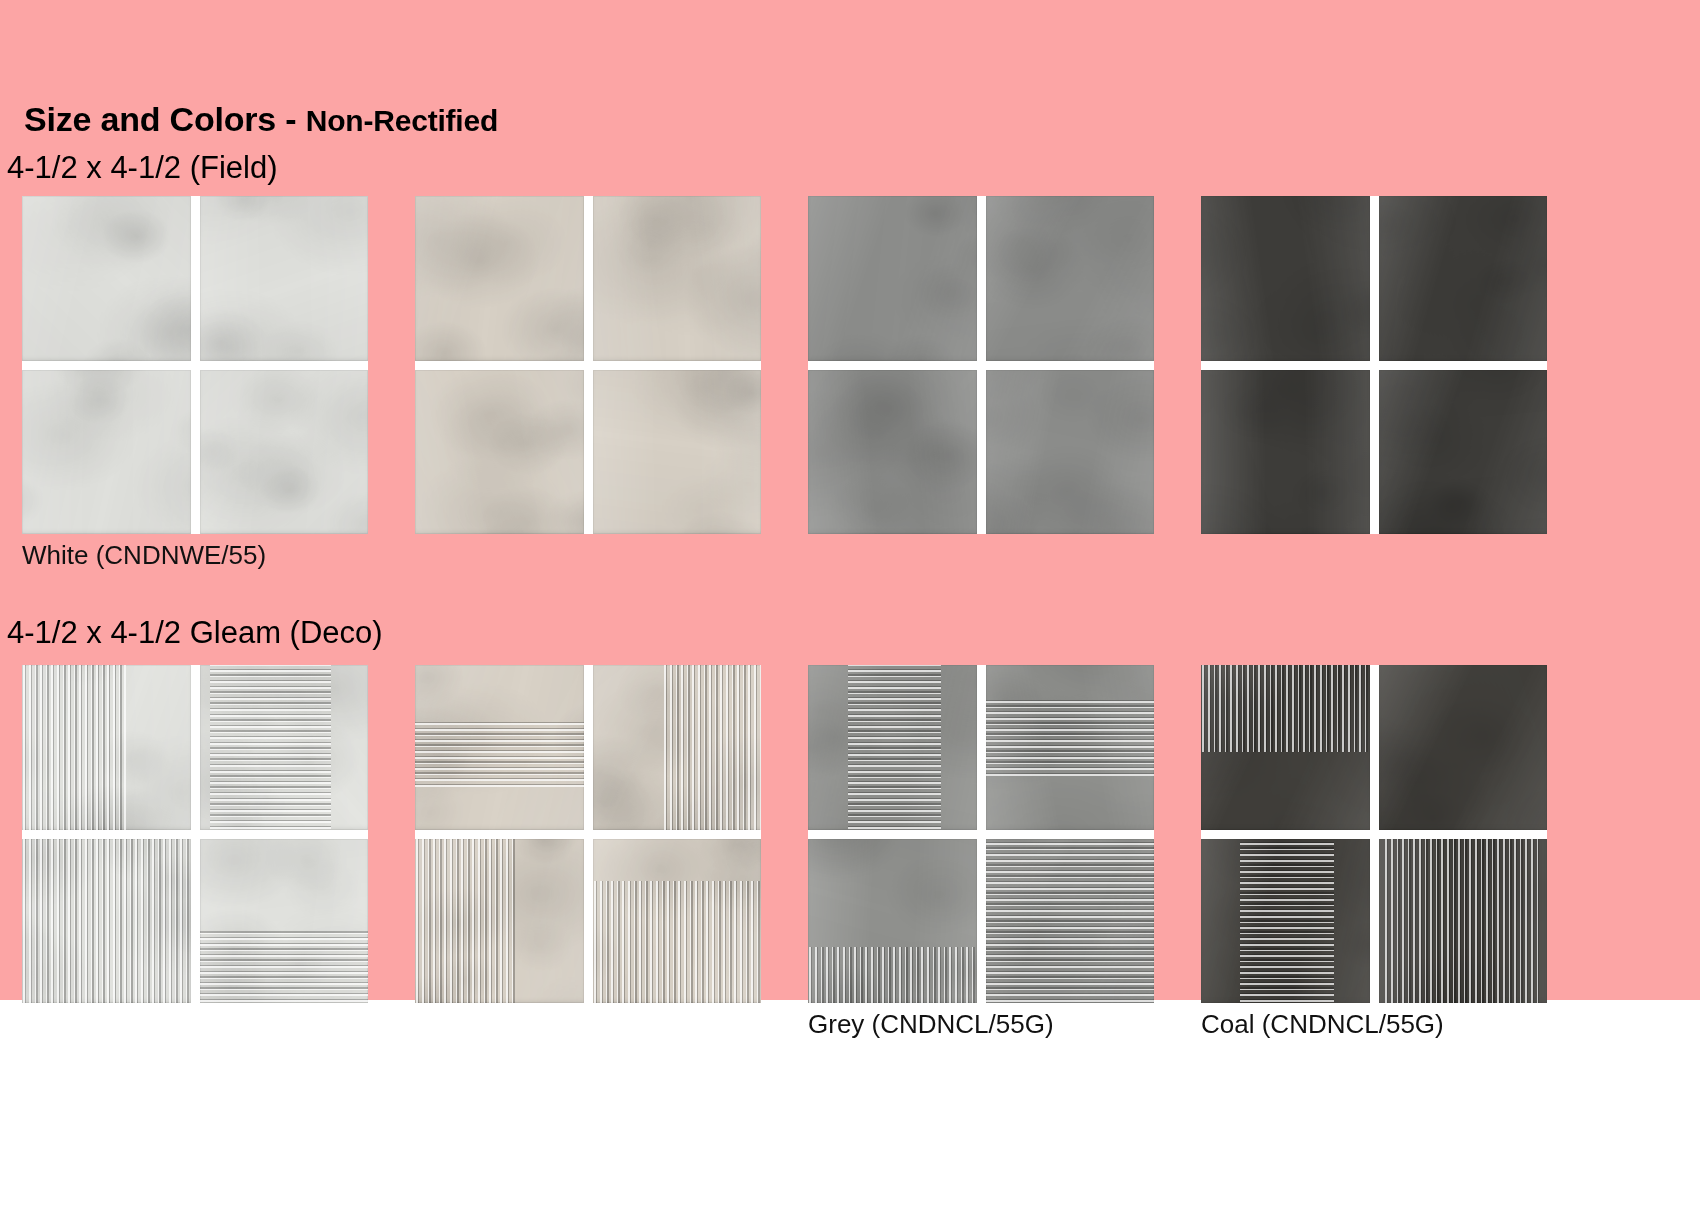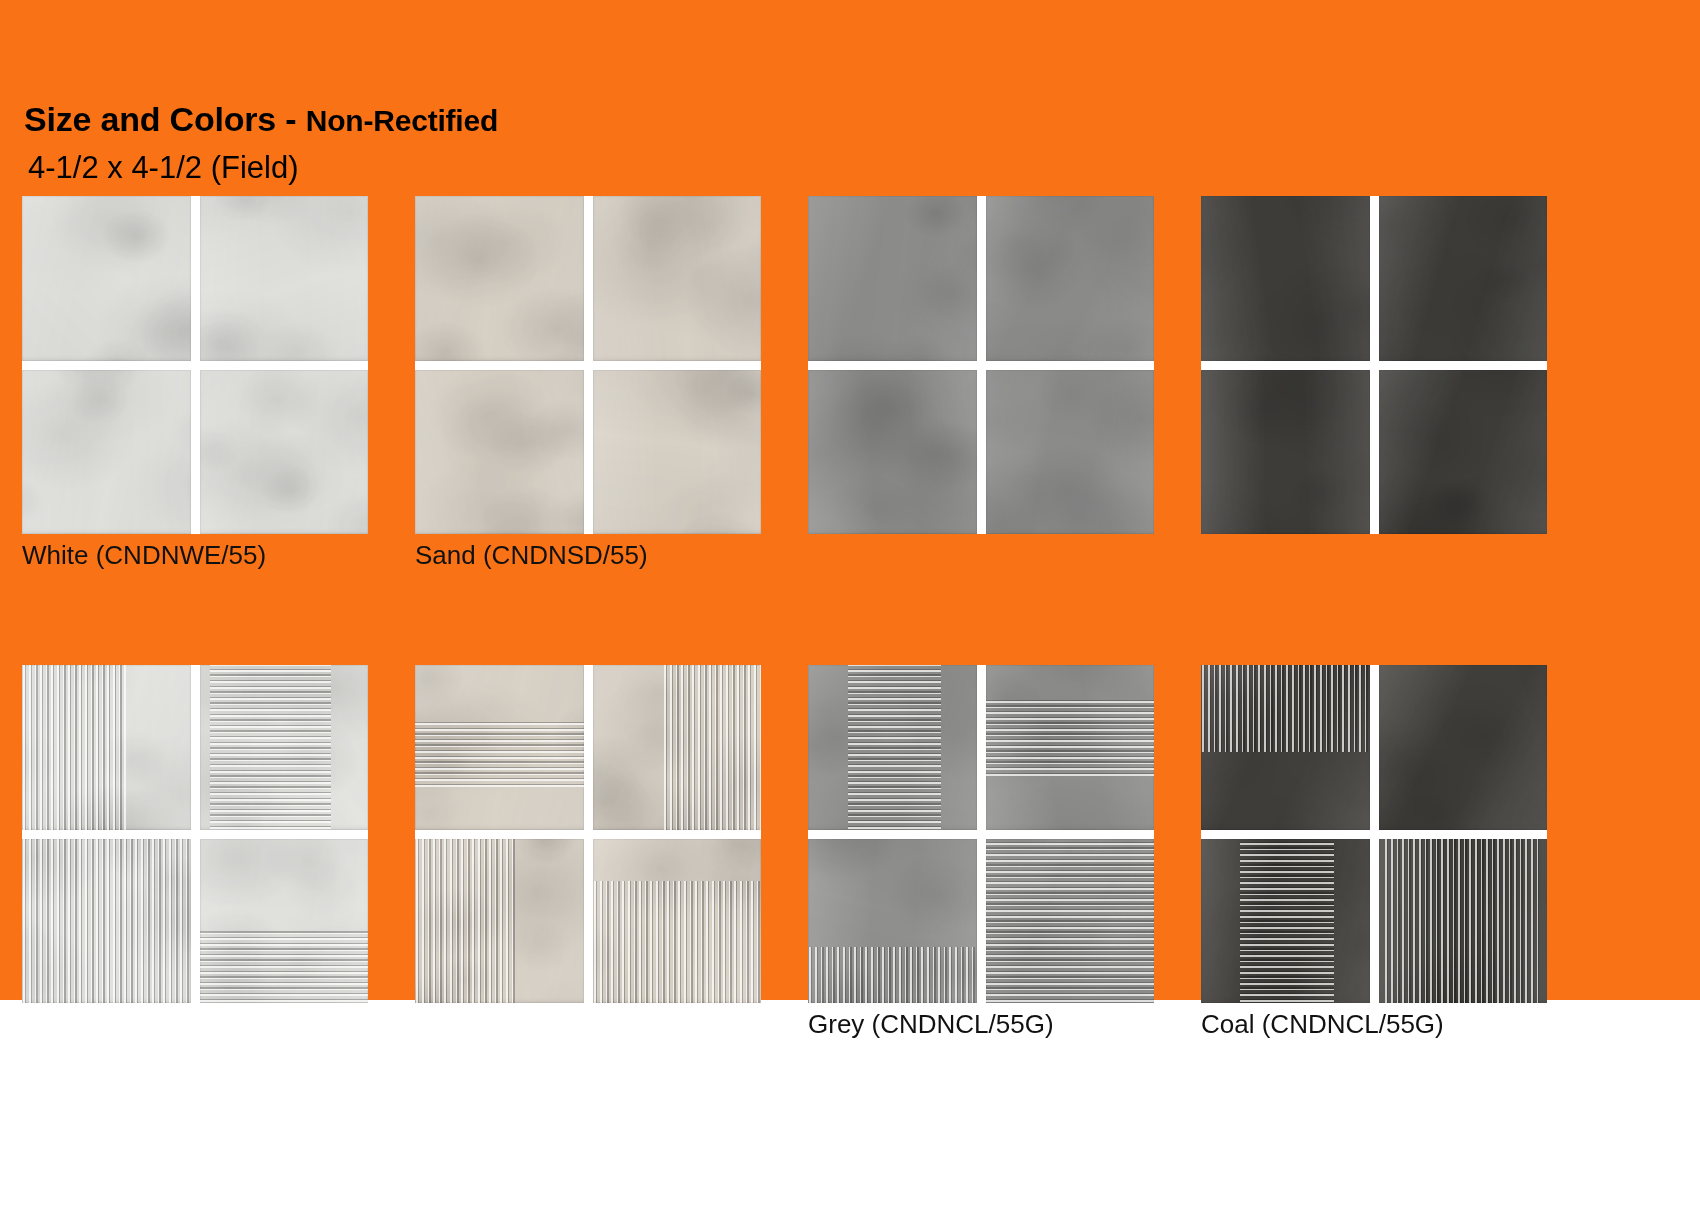--- a/index.html
+++ b/index.html
@@ -10,40 +10,40 @@
     background: #ffffff;
     font-family: "Liberation Sans", sans-serif;
     color: #000000;
     overflow: hidden;
   }
 
   .page {
     position: relative;
     width: 1700px;
     height: 1000px;
-    background: #f97316;
+    background: #fca5a5;
   }
 
   
   .page-title {
     position: absolute;
     left: 24px;
     top: 100px;
     font-size: 34px;
     font-weight: bold;
     letter-spacing: -0.2px;
     white-space: nowrap;
   }
   .page-title .t-main { font-weight: bold; }
   .page-title .t-sep  { font-weight: bold; }
   .page-title .t-sub  { font-weight: bold; font-size: 30px; }
 
   .section-label {
     position: absolute;
-    left: 28px;
+    left: 7px;
     font-size: 31px;
     font-weight: normal;
     white-space: nowrap;
   }
   .section-label.s1 { top: 150px; }
   .section-label.s2 { top: 615px; }
 
   
   .group {
     position: absolute;
@@ -182,21 +182,20 @@
           </div>
         <div class="tile" style="background: rgb(215, 208, 197); box-shadow: rgba(0, 0, 0, 0.06) 0px 0px 0px 1px inset, rgba(0, 0, 0, 0.22) 0px -3px 6px -4px inset;">
             <span class="mottle" style="background-image: radial-gradient(51.7% 41.4% at 44.4% 26.8%, rgba(0, 0, 0, 0.145) 0%, rgba(0, 0, 0, 0) 70%), radial-gradient(41.6% 33.3% at 66.3% 93.7%, rgba(0, 0, 0, 0.125) 0%, rgba(0, 0, 0, 0) 70%), radial-gradient(33.6% 26.9% at 89.6% 36.5%, rgba(0, 0, 0, 0.157) 0%, rgba(0, 0, 0, 0) 70%), radial-gradient(31.6% 25.3% at 109% 8.8%, rgba(0, 0, 0, 0.082) 0%, rgba(0, 0, 0, 0) 70%), radial-gradient(34.5% 27.6% at 67.1% 45%, rgba(0, 0, 0, 0.13) 0%, rgba(0, 0, 0, 0) 70%), radial-gradient(24.6% 19.7% at 54% 104.6%, rgba(0, 0, 0, 0.063) 0%, rgba(0, 0, 0, 0) 70%), radial-gradient(63.7% 51% at 46.1% 86.6%, rgba(0, 0, 0, 0.11) 0%, rgba(0, 0, 0, 0) 70%), radial-gradient(26.3% 21% at 103.5% 91.8%, rgba(0, 0, 0, 0.094) 0%, rgba(0, 0, 0, 0) 70%), radial-gradient(54% 43.2% at 51.4% 44.8%, rgba(0, 0, 0, 0.106) 0%, rgba(0, 0, 0, 0) 70%), radial-gradient(37.6% 30.1% at 102.8% 93.2%, rgba(0, 0, 0, 0.153) 0%, rgba(0, 0, 0, 0) 70%), linear-gradient(241deg, rgba(0, 0, 0, 0.07) 0%, rgba(0, 0, 0, 0) 45%, rgba(0, 0, 0, 0.06) 100%);"></span>
             <span class="sheen" style="background-image: linear-gradient(81deg, rgba(255, 255, 255, 0.55) 0%, rgba(255, 255, 255, 0) 38%, rgba(255, 255, 255, 0) 62%, rgba(255, 255, 255, 0.38) 100%);"></span>
           </div>
         <div class="tile" style="background: rgb(215, 208, 197); box-shadow: rgba(0, 0, 0, 0.06) 0px 0px 0px 1px inset, rgba(0, 0, 0, 0.22) 0px -3px 6px -4px inset;">
             <span class="mottle" style="background-image: radial-gradient(45.5% 36.4% at 77.9% 1.9%, rgba(0, 0, 0, 0.125) 0%, rgba(0, 0, 0, 0) 70%), radial-gradient(41.4% 33.1% at 92% 69%, rgba(0, 0, 0, 0.067) 0%, rgba(0, 0, 0, 0) 70%), radial-gradient(38.7% 31% at 67% 84.3%, rgba(0, 0, 0, 0.06) 0%, rgba(0, 0, 0, 0) 70%), radial-gradient(24.2% 19.4% at 94.5% 14%, rgba(0, 0, 0, 0.165) 0%, rgba(0, 0, 0, 0) 70%), radial-gradient(71.4% 57.1% at 86.1% 3.8%, rgba(0, 0, 0, 0.09) 0%, rgba(0, 0, 0, 0) 70%), radial-gradient(46.4% 37.1% at 80.5% 23.3%, rgba(0, 0, 0, 0.12) 0%, rgba(0, 0, 0, 0) 70%), radial-gradient(39.9% 31.9% at 75.6% 108.2%, rgba(0, 0, 0, 0.157) 0%, rgba(0, 0, 0, 0) 70%), radial-gradient(39.4% 31.5% at 99.2% 43.8%, rgba(0, 0, 0, 0.094) 0%, rgba(0, 0, 0, 0) 70%), radial-gradient(58.2% 46.6% at 62.8% 10.8%, rgba(0, 0, 0, 0.075) 0%, rgba(0, 0, 0, 0) 70%), linear-gradient(187deg, rgba(0, 0, 0, 0.07) 0%, rgba(0, 0, 0, 0) 45%, rgba(0, 0, 0, 0.06) 100%);"></span>
             <span class="sheen" style="background-image: linear-gradient(89deg, rgba(255, 255, 255, 0.55) 0%, rgba(255, 255, 255, 0) 38%, rgba(255, 255, 255, 0) 62%, rgba(255, 255, 255, 0.38) 100%);"></span>
           </div>
       </div>
-      <div class="group-label">Sand (CNDNSD/55)</div>
     </div>
 
     <div class="group g2">
       <div class="tile-grid">
         <div class="tile" style="background: rgb(140, 141, 139); box-shadow: rgba(0, 0, 0, 0.06) 0px 0px 0px 1px inset, rgba(0, 0, 0, 0.22) 0px -3px 6px -4px inset;">
             <span class="mottle" style="background-image: radial-gradient(47.9% 38.3% at 82.8% 61.7%, rgba(0, 0, 0, 0.063) 0%, rgba(0, 0, 0, 0) 70%), radial-gradient(47.6% 38.1% at 109.5% 1.9%, rgba(0, 0, 0, 0.05) 0%, rgba(0, 0, 0, 0) 70%), radial-gradient(25.7% 20.6% at 75.2% 10.6%, rgba(0, 0, 0, 0.17) 0%, rgba(0, 0, 0, 0) 70%), radial-gradient(26.7% 21.4% at 103% 37.2%, rgba(0, 0, 0, 0.11) 0%, rgba(0, 0, 0, 0) 70%), radial-gradient(43.3% 34.6% at 34.1% 106.8%, rgba(0, 0, 0, 0.14) 0%, rgba(0, 0, 0, 0) 70%), radial-gradient(31.7% 25.4% at 84.7% 58.1%, rgba(0, 0, 0, 0.098) 0%, rgba(0, 0, 0, 0) 70%), radial-gradient(28.9% 23.1% at 66.5% 99.3%, rgba(0, 0, 0, 0.137) 0%, rgba(0, 0, 0, 0) 70%), linear-gradient(276deg, rgba(0, 0, 0, 0.07) 0%, rgba(0, 0, 0, 0) 45%, rgba(0, 0, 0, 0.06) 100%);"></span>
             <span class="sheen" style="background-image: linear-gradient(109deg, rgba(255, 255, 255, 0.55) 0%, rgba(255, 255, 255, 0) 38%, rgba(255, 255, 255, 0) 62%, rgba(255, 255, 255, 0.38) 100%);"></span>
           </div>
         <div class="tile" style="background: rgb(140, 141, 139); box-shadow: rgba(0, 0, 0, 0.06) 0px 0px 0px 1px inset, rgba(0, 0, 0, 0.22) 0px -3px 6px -4px inset;">
             <span class="mottle" style="background-image: radial-gradient(51.4% 41.1% at 37.7% -3.7%, rgba(0, 0, 0, 0.173) 0%, rgba(0, 0, 0, 0) 70%), radial-gradient(57.8% 46.2% at 105.7% 57.1%, rgba(0, 0, 0, 0.063) 0%, rgba(0, 0, 0, 0) 70%), radial-gradient(69.6% 55.7% at 85.1% 26.3%, rgba(0, 0, 0, 0.114) 0%, rgba(0, 0, 0, 0) 70%), radial-gradient(36.3% 29% at 83.8% 92.4%, rgba(0, 0, 0, 0.137) 0%, rgba(0, 0, 0, 0) 70%), radial-gradient(47.4% 37.9% at 21.4% 28.2%, rgba(0, 0, 0, 0.125) 0%, rgba(0, 0, 0, 0) 70%), radial-gradient(46.1% 36.9% at 27.4% 44%, rgba(0, 0, 0, 0.157) 0%, rgba(0, 0, 0, 0) 70%), radial-gradient(44.7% 35.8% at 52% 99.3%, rgba(0, 0, 0, 0.055) 0%, rgba(0, 0, 0, 0) 70%), linear-gradient(173deg, rgba(0, 0, 0, 0.07) 0%, rgba(0, 0, 0, 0) 45%, rgba(0, 0, 0, 0.06) 100%);"></span>
@@ -229,20 +228,21 @@
           </div>
         <div class="tile" style="background: rgb(61, 60, 57); box-shadow: rgba(0, 0, 0, 0.06) 0px 0px 0px 1px inset, rgba(0, 0, 0, 0.22) 0px -3px 6px -4px inset;">
             <span class="mottle" style="background-image: radial-gradient(40.5% 32.4% at 70.2% -1.8%, rgba(0, 0, 0, 0.125) 0%, rgba(0, 0, 0, 0) 70%), radial-gradient(24.2% 19.4% at 43.2% 82.3%, rgba(0, 0, 0, 0.14) 0%, rgba(0, 0, 0, 0) 70%), radial-gradient(62.3% 49.8% at 36.4% 98.7%, rgba(0, 0, 0, 0.16) 0%, rgba(0, 0, 0, 0) 70%), radial-gradient(43.4% 34.7% at 36.1% 43.2%, rgba(0, 0, 0, 0.125) 0%, rgba(0, 0, 0, 0) 70%), radial-gradient(51% 40.8% at 15.4% 47.8%, rgba(0, 0, 0, 0.075) 0%, rgba(0, 0, 0, 0) 70%), radial-gradient(44.5% 35.6% at 101.8% 62.7%, rgba(0, 0, 0, 0.17) 0%, rgba(0, 0, 0, 0) 70%), radial-gradient(61.7% 49.4% at 19% 11.8%, rgba(0, 0, 0, 0.114) 0%, rgba(0, 0, 0, 0) 70%), radial-gradient(25.8% 20.6% at 48.9% 80.2%, rgba(0, 0, 0, 0.137) 0%, rgba(0, 0, 0, 0) 70%), radial-gradient(70.2% 56.2% at 26.8% 99.6%, rgba(0, 0, 0, 0.16) 0%, rgba(0, 0, 0, 0) 70%), radial-gradient(54.9% 43.9% at -5% 29.1%, rgba(0, 0, 0, 0.16) 0%, rgba(0, 0, 0, 0) 70%), linear-gradient(175deg, rgba(0, 0, 0, 0.07) 0%, rgba(0, 0, 0, 0) 45%, rgba(0, 0, 0, 0.06) 100%);"></span>
             <span class="sheen" style="background-image: linear-gradient(109deg, rgba(255, 255, 255, 0.55) 0%, rgba(255, 255, 255, 0) 38%, rgba(255, 255, 255, 0) 62%, rgba(255, 255, 255, 0.38) 100%);"></span>
           </div>
       </div>
     </div>
 
   </div>
 
+  <div class="section-label s2">4-1/2 x 4-1/2 Gleam (Deco)</div>
 
   <div class="row-deco">
 
     <div class="group g0">
       <div class="tile-grid">
         <div class="tile" style="background: rgb(226, 227, 223); box-shadow: rgba(0, 0, 0, 0.06) 0px 0px 0px 1px inset, rgba(0, 0, 0, 0.22) 0px -3px 6px -4px inset;">
             <span class="mottle" style="background-image: radial-gradient(30.3% 24.2% at 66.5% 56.7%, rgba(0, 0, 0, 0.1) 0%, rgba(0, 0, 0, 0) 70%), radial-gradient(49.1% 39.3% at 47.8% 100.1%, rgba(0, 0, 0, 0.13) 0%, rgba(0, 0, 0, 0) 70%), radial-gradient(62.5% 50% at 94.4% 77%, rgba(0, 0, 0, 0.098) 0%, rgba(0, 0, 0, 0) 70%), radial-gradient(60.8% 48.6% at 3.8% 104.1%, rgba(0, 0, 0, 0.082) 0%, rgba(0, 0, 0, 0) 70%), radial-gradient(39.9% 31.9% at 39.6% -9.7%, rgba(0, 0, 0, 0.098) 0%, rgba(0, 0, 0, 0) 70%), radial-gradient(40.5% 32.4% at -7.6% 59.2%, rgba(0, 0, 0, 0.114) 0%, rgba(0, 0, 0, 0) 70%), radial-gradient(56.2% 45% at 58.1% 104.6%, rgba(0, 0, 0, 0.157) 0%, rgba(0, 0, 0, 0) 70%), linear-gradient(290deg, rgba(0, 0, 0, 0.07) 0%, rgba(0, 0, 0, 0) 45%, rgba(0, 0, 0, 0.06) 100%);"></span>
             <span class="band vert" style="left:0;top:0;width:62%;height:100%"></span>
             <span class="sheen" style="background-image: linear-gradient(88deg, rgba(255, 255, 255, 0.55) 0%, rgba(255, 255, 255, 0) 38%, rgba(255, 255, 255, 0) 62%, rgba(255, 255, 255, 0.38) 100%);"></span>
           </div>

